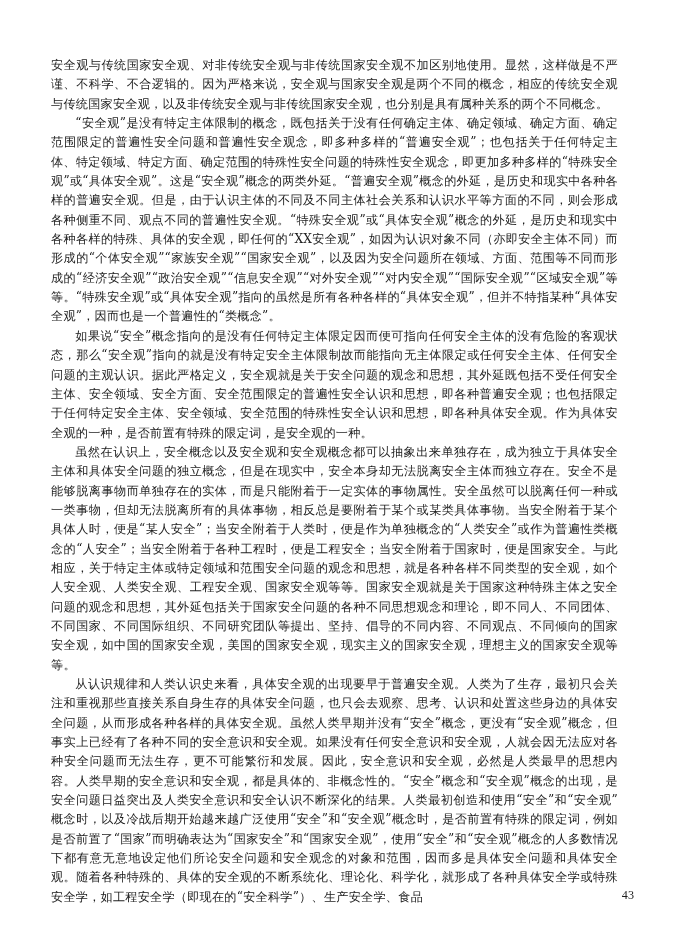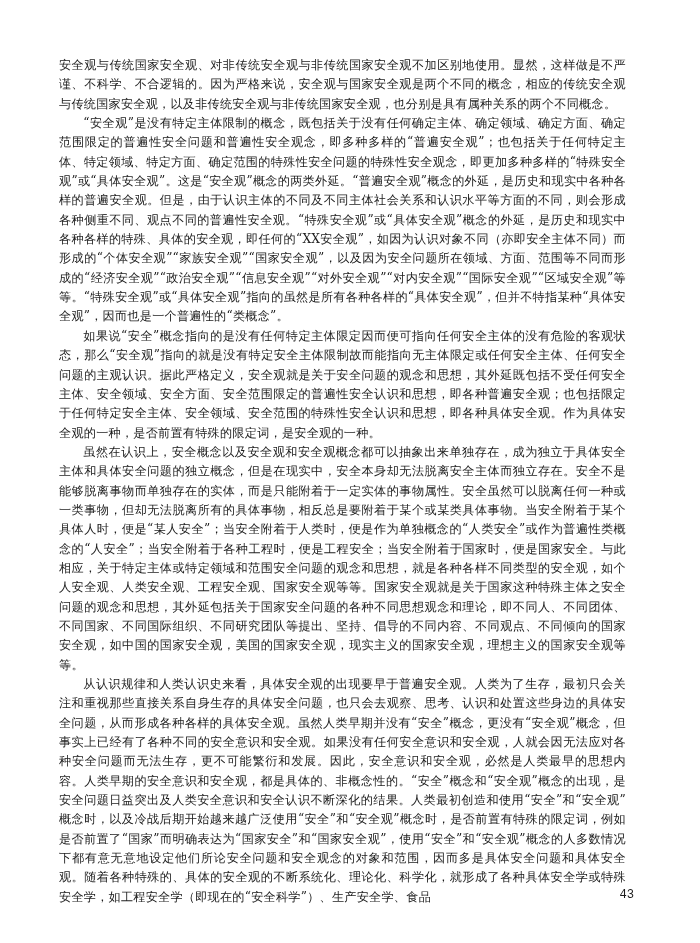--- a/index.html
+++ b/index.html
@@ -15,21 +15,21 @@
   .page {
     position: relative;
     width: 700px;
     height: 943px;
     background: #ffffff;
     overflow: hidden;
     box-sizing: border-box;
   }
   .text-block {
     position: absolute;
-    left: 59px;
+    left: 51px;
     top: 56px;
     width: 567px;
   }
   p.para {
     margin: 0;
     padding: 0;
     font-size: 12.15px;
     line-height: 19.35px;
     text-align: justify;
     text-justify: inter-character;
@@ -42,21 +42,21 @@
   p.para.no-indent {
     text-indent: 0;
   }
   .page-number {
     position: absolute;
     right: 66px;
     bottom: 38px;
     font-size: 12.15px;
     line-height: 19.35px;
     color: #1c1c1c;
-    font-family: Liberation Mono, monospace;
+    font-family: Liberation Serif, serif;
   }
 </style>
 </head>
 <body>
 
 <div class="page">
 
   <div class="text-block">
     <p class="para no-indent">安全观与传统国家安全观、对非传统安全观与非传统国家安全观不加区别地使用。显然，这样做是不严谨、不科学、不合逻辑的。因为严格来说，安全观与国家安全观是两个不同的概念，相应的传统安全观与传统国家安全观，以及非传统安全观与非传统国家安全观，也分别是具有属种关系的两个不同概念。</p>
     <p class="para">“安全观”是没有特定主体限制的概念，既包括关于没有任何确定主体、确定领域、确定方面、确定范围限定的普遍性安全问题和普遍性安全观念，即多种多样的“普遍安全观”；也包括关于任何特定主体、特定领域、特定方面、确定范围的特殊性安全问题的特殊性安全观念，即更加多种多样的“特殊安全观”或“具体安全观”。这是“安全观”概念的两类外延。“普遍安全观”概念的外延，是历史和现实中各种各样的普遍安全观。但是，由于认识主体的不同及不同主体社会关系和认识水平等方面的不同，则会形成各种侧重不同、观点不同的普遍性安全观。“特殊安全观”或“具体安全观”概念的外延，是历史和现实中各种各样的特殊、具体的安全观，即任何的“XX安全观”，如因为认识对象不同（亦即安全主体不同）而形成的“个体安全观”“家族安全观”“国家安全观”，以及因为安全问题所在领域、方面、范围等不同而形成的“经济安全观”“政治安全观”“信息安全观”“对外安全观”“对内安全观”“国际安全观”“区域安全观”等等。“特殊安全观”或“具体安全观”指向的虽然是所有各种各样的“具体安全观”，但并不特指某种“具体安全观”，因而也是一个普遍性的“类概念”。</p>

